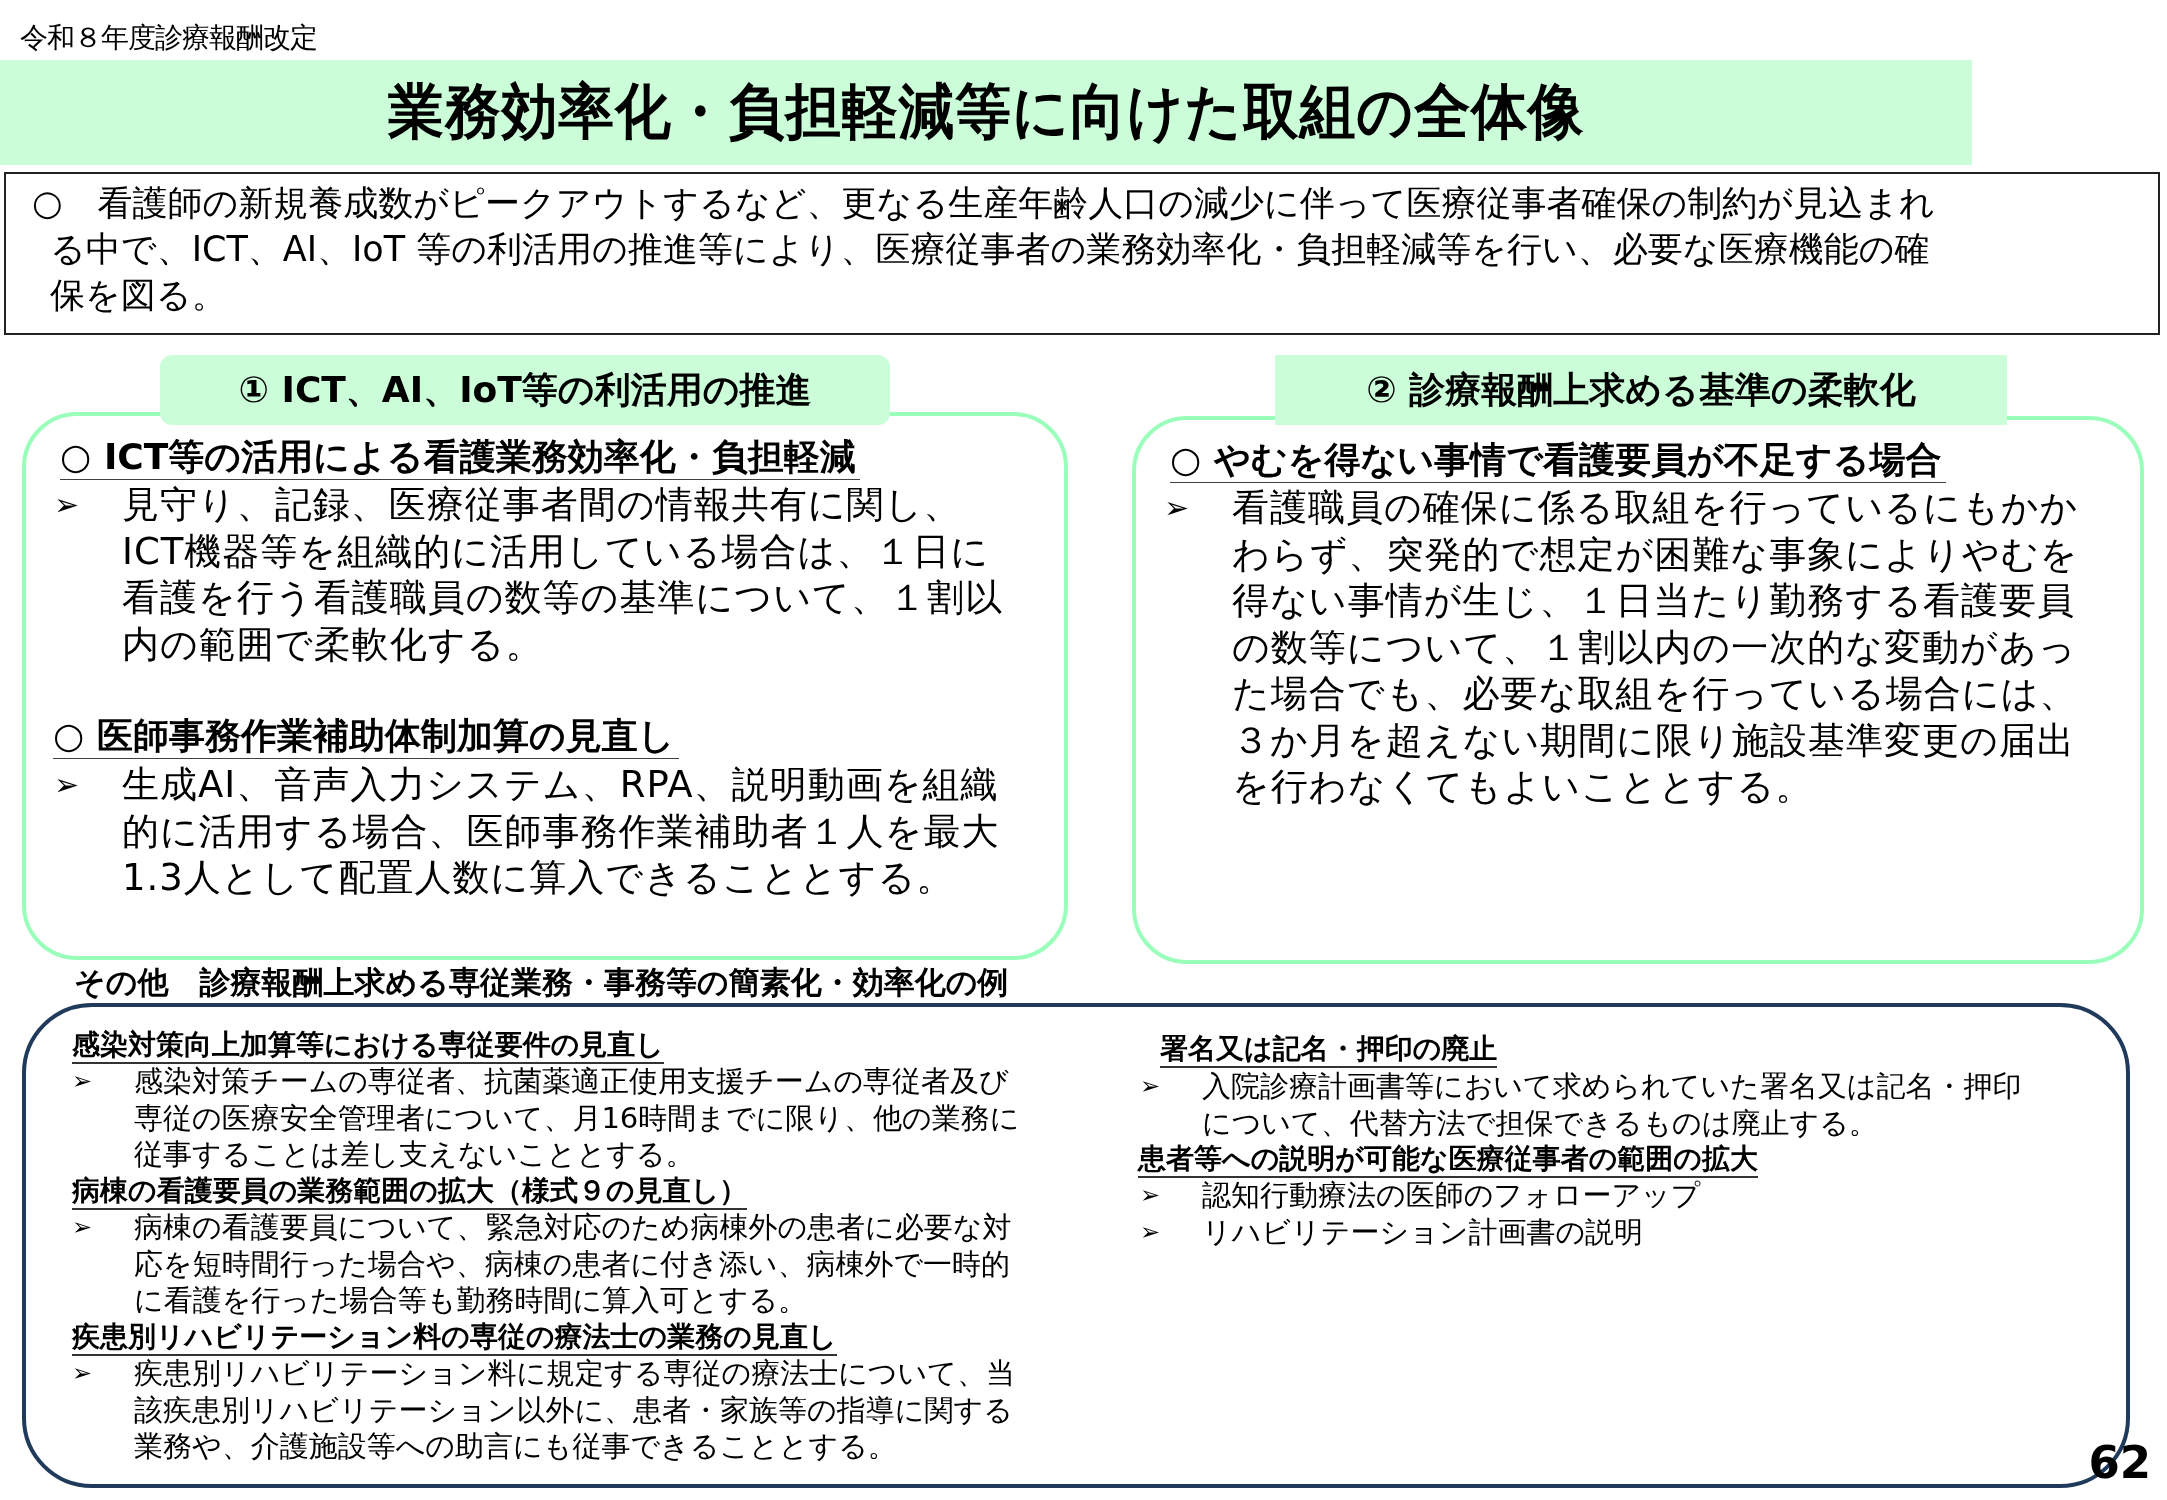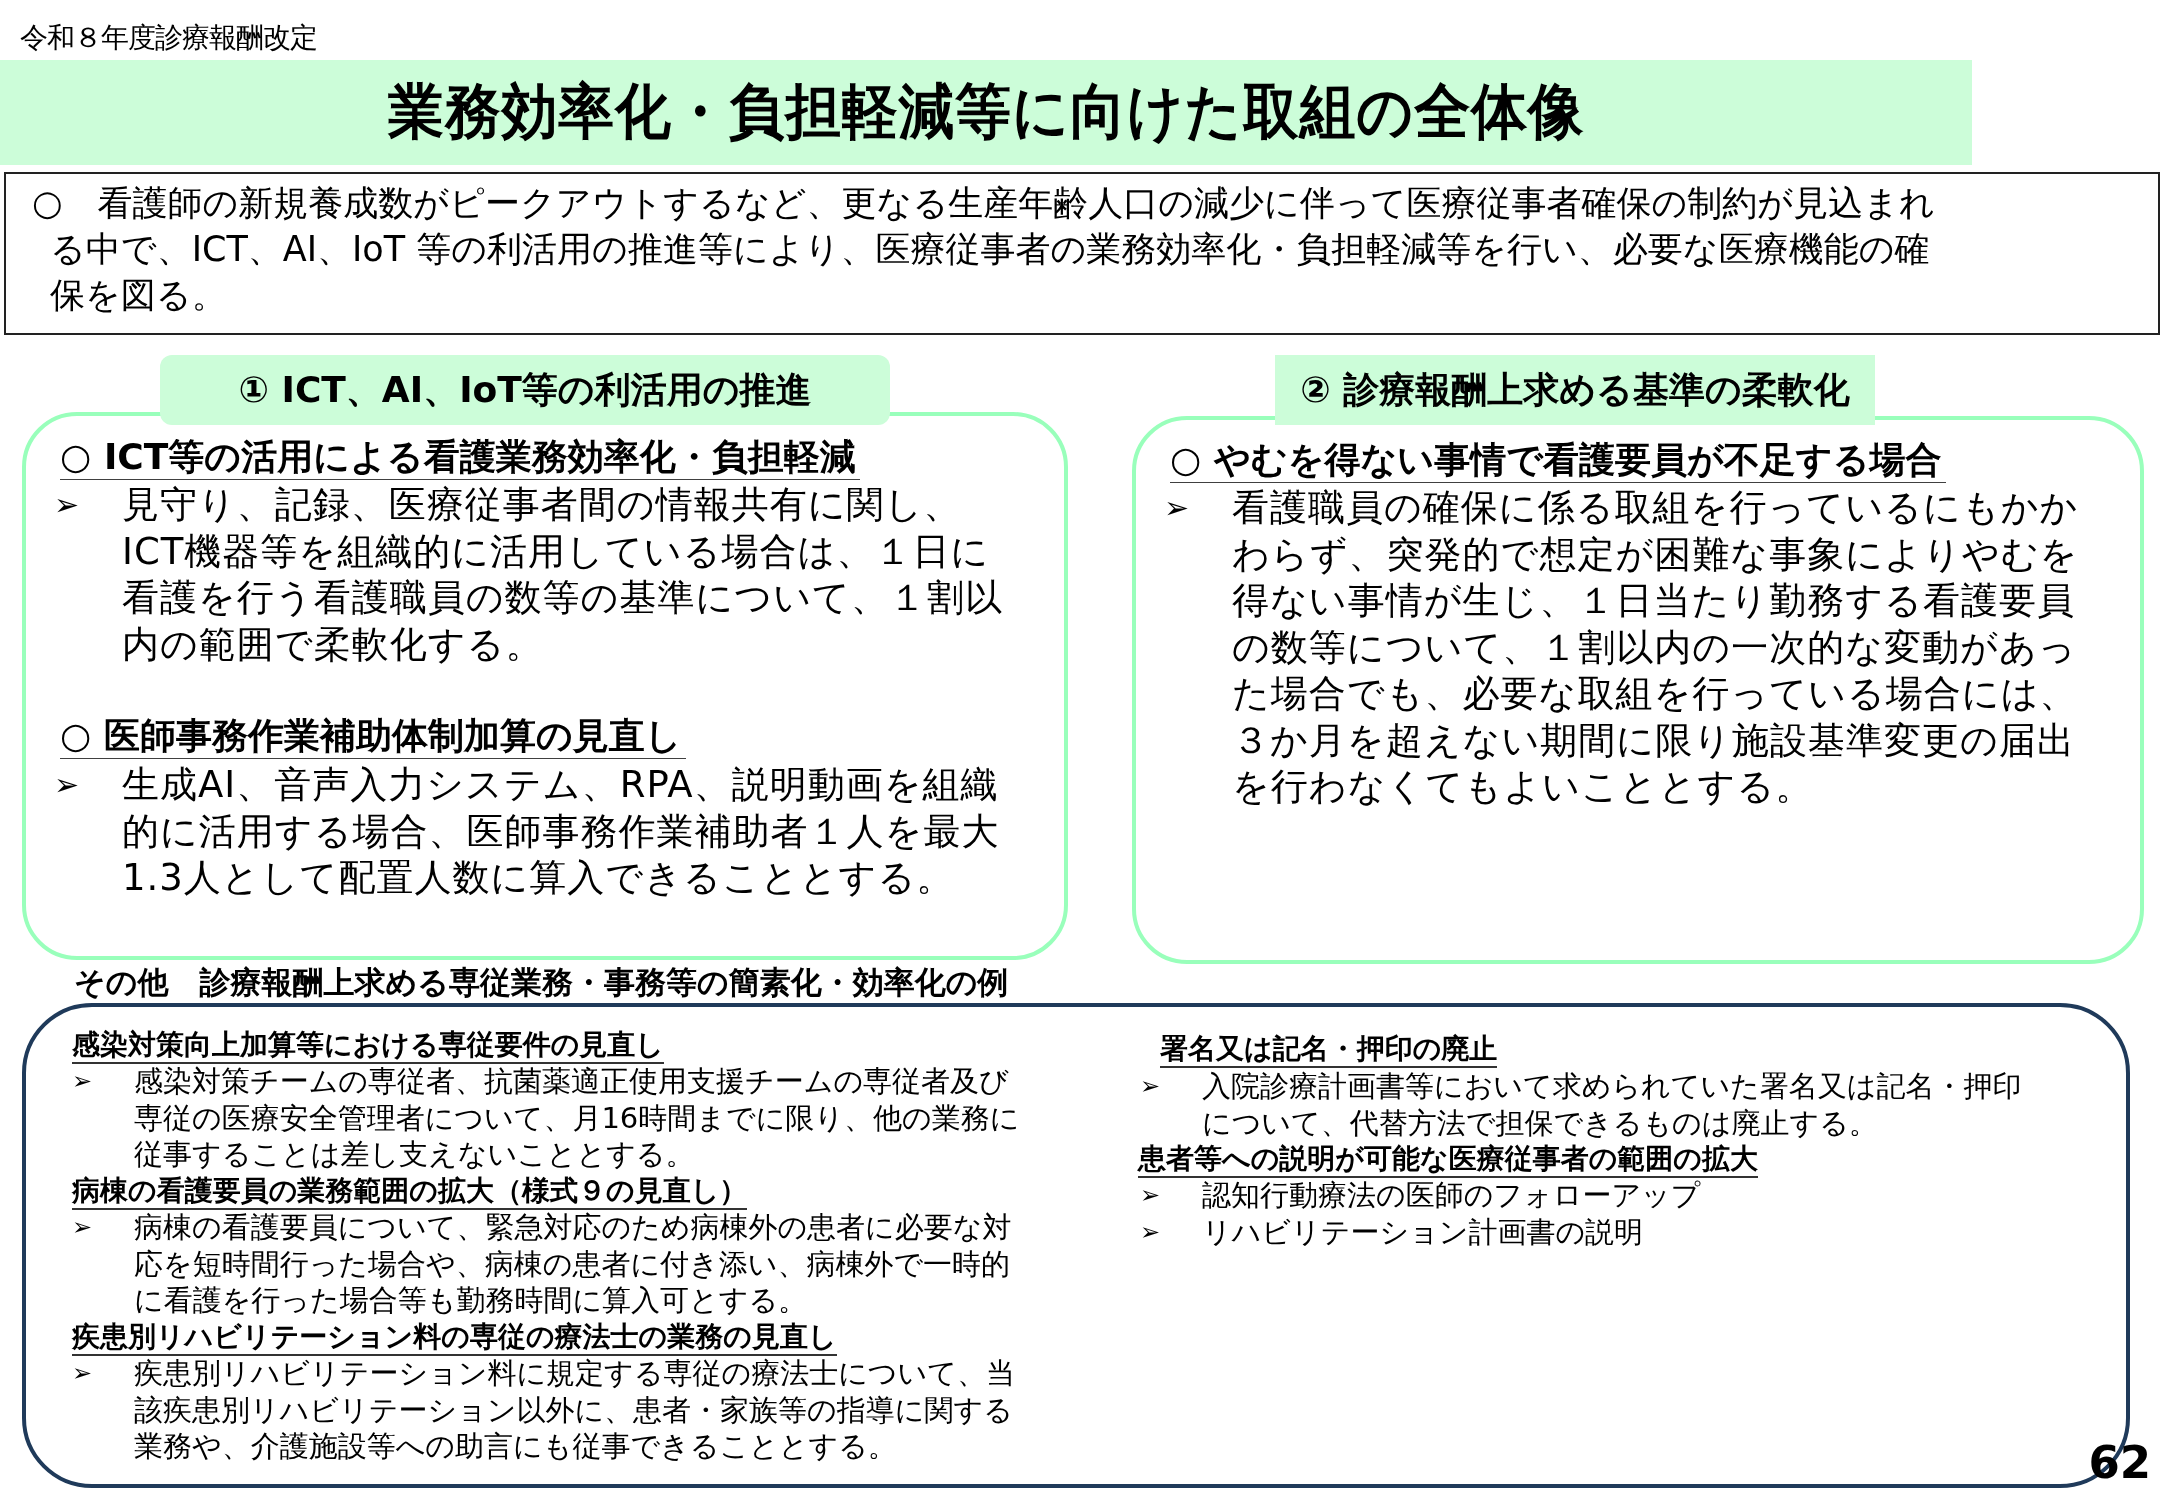--- a/index.html
+++ b/index.html
@@ -31,21 +31,21 @@
     }
     .intro-box p { text-indent: 0; }
 
     
     .tab-header {
       position: absolute; height: 70px; background: #ccfdd9;
       display: flex; align-items: center; justify-content: center;
       font-size: 36px; font-weight: bold; z-index: 2;
     }
     .tab-left { left: 160px; top: 355px; width: 730px; border-radius: 12px; }
-    .tab-right { left: 1275px; top: 355px; width: 600px; }
+    .tab-right { left: 1275px; top: 355px; width: 732px; }
 
     .green-panel {
       position: absolute; border: 4px solid #99ffbb; border-radius: 55px;
       background: #fff;
     }
     .panel-left { left: 22px; top: 412px; width: 1046px; height: 548px; }
     .panel-right { left: 1132px; top: 416px; width: 1012px; height: 548px; }
 
     .sec-heading {
       position: absolute; font-size: 36px; font-weight: bold;
@@ -106,21 +106,21 @@
 
   <div class="sec-heading" style="left:60px; top:435px;">○ ICT等の活用による看護業務効率化・負担軽減</div>
   <div class="bullet-block" style="left:122px; top:482px;">
     <span class="arrow">➢</span>
     <span class="line">見守り、記録、医療従事者間の情報共有に関し、</span>
     <span class="line">ICT機器等を組織的に活用している場合は、１日に</span>
     <span class="line">看護を行う看護職員の数等の基準について、１割以</span>
     <span class="line">内の範囲で柔軟化する。</span>
   </div>
 
-  <div class="sec-heading" style="left:60px; top:714px;">○ 医師事務作業補助体制加算の見直し</div>
+  <div class="sec-heading" style="left:53px; top:714px;">○ 医師事務作業補助体制加算の見直し</div>
   <div class="bullet-block" style="left:122px; top:762px;">
     <span class="arrow">➢</span>
     <span class="line">生成AI、音声入力システム、RPA、説明動画を組織</span>
     <span class="line">的に活用する場合、医師事務作業補助者１人を最大</span>
     <span class="line">1.3人として配置人数に算入できることとする。</span>
   </div>
 
   <div class="green-panel panel-right"></div>
   <div class="tab-header tab-right">② 診療報酬上求める基準の柔軟化</div>
 

